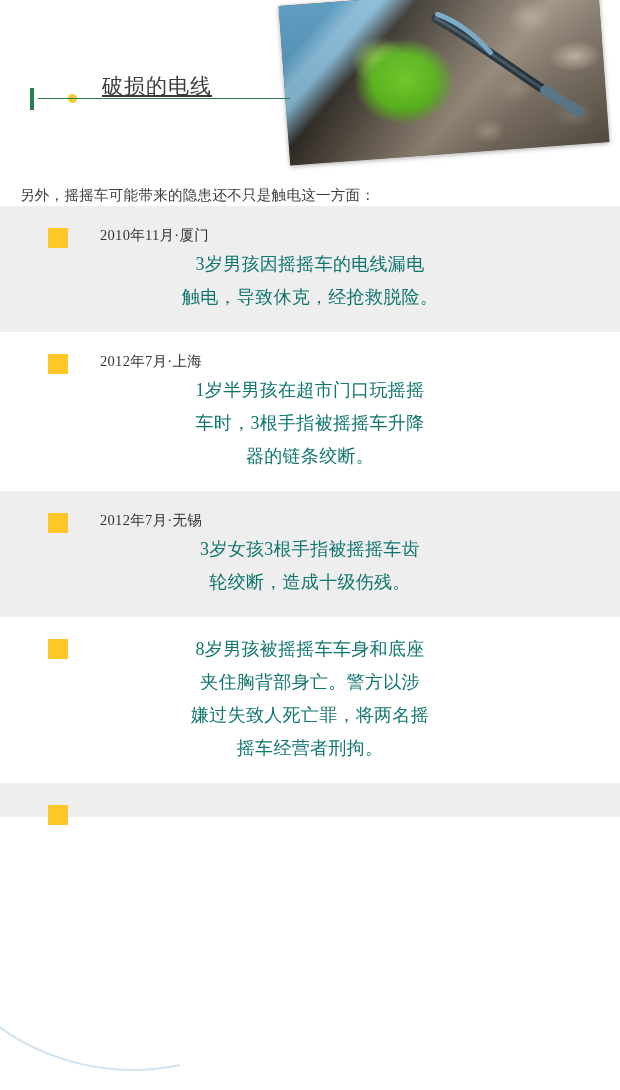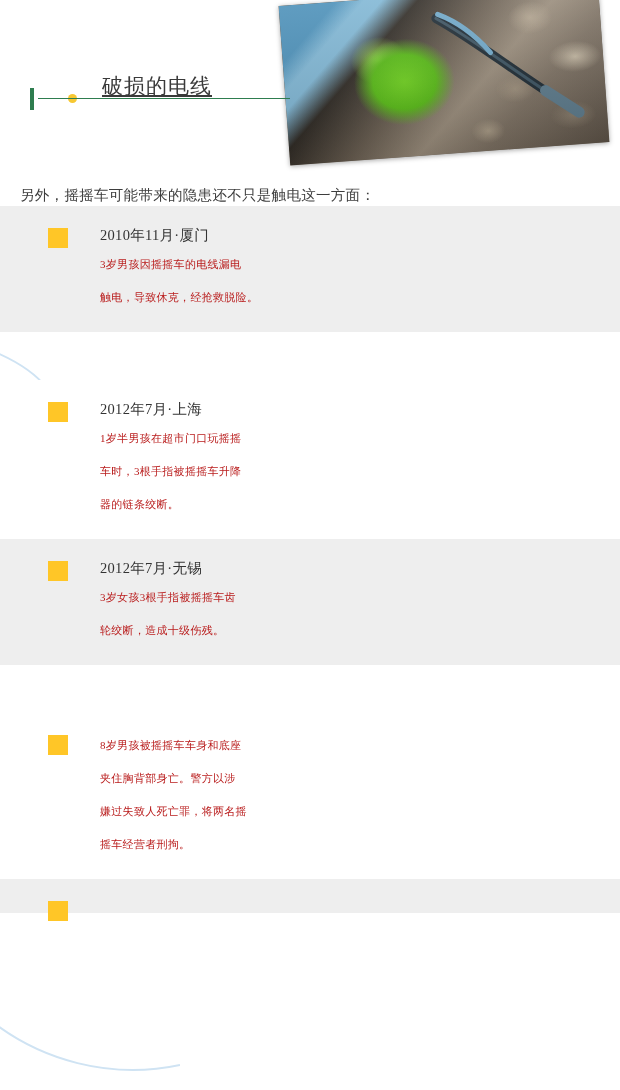--- a/index.html
+++ b/index.html
@@ -127,46 +127,47 @@
     position: absolute;
     left: 0;
     top: 206px;
     width: 620px;
   }
   .case {
     position: relative;
     padding: 16px 20px 18px 0;
     background: #eeeeee;
   }
-  .case.alt { background: #ffffff; margin-top: 48px; }
+  .case.alt { background: #ffffff; }
   .case-marker {
     position: absolute;
     left: 48px;
     top: 22px;
     width: 20px;
     height: 20px;
     background: #ffc627;
   }
   .case-body {
     margin-left: 100px;
     width: 420px;
     font-family: Liberation Serif, serif;
   }
   .case-title {
     font-size: 14.5px;
     color: #333333;
     line-height: 26px;
     letter-spacing: .3px;
   }
   .case-desc {
-    font-size: 11px;
-    color: #b91c1c;
+    font-size: 18px;
+    color: #0f766e;
     line-height: 33px;
     letter-spacing: .3px;
     white-space: pre-line;
+    text-align: center;
   }
 </style>
 </head>
 <body>
 
 <svg class="swoosh" style="left:0;top:330px;" width="120" height="120" viewBox="0 0 120 120">
   <path d="M-10 20 C 40 40, 70 70, 60 120" fill="none" stroke="#cfe3f3" stroke-width="2"></path>
 </svg>
 <svg class="swoosh" style="left:0;top:1010px;" width="180" height="80" viewBox="0 0 180 80">
   <path d="M-10 10 C 40 50, 110 70, 180 55" fill="none" stroke="#cfe3f3" stroke-width="2"></path>

